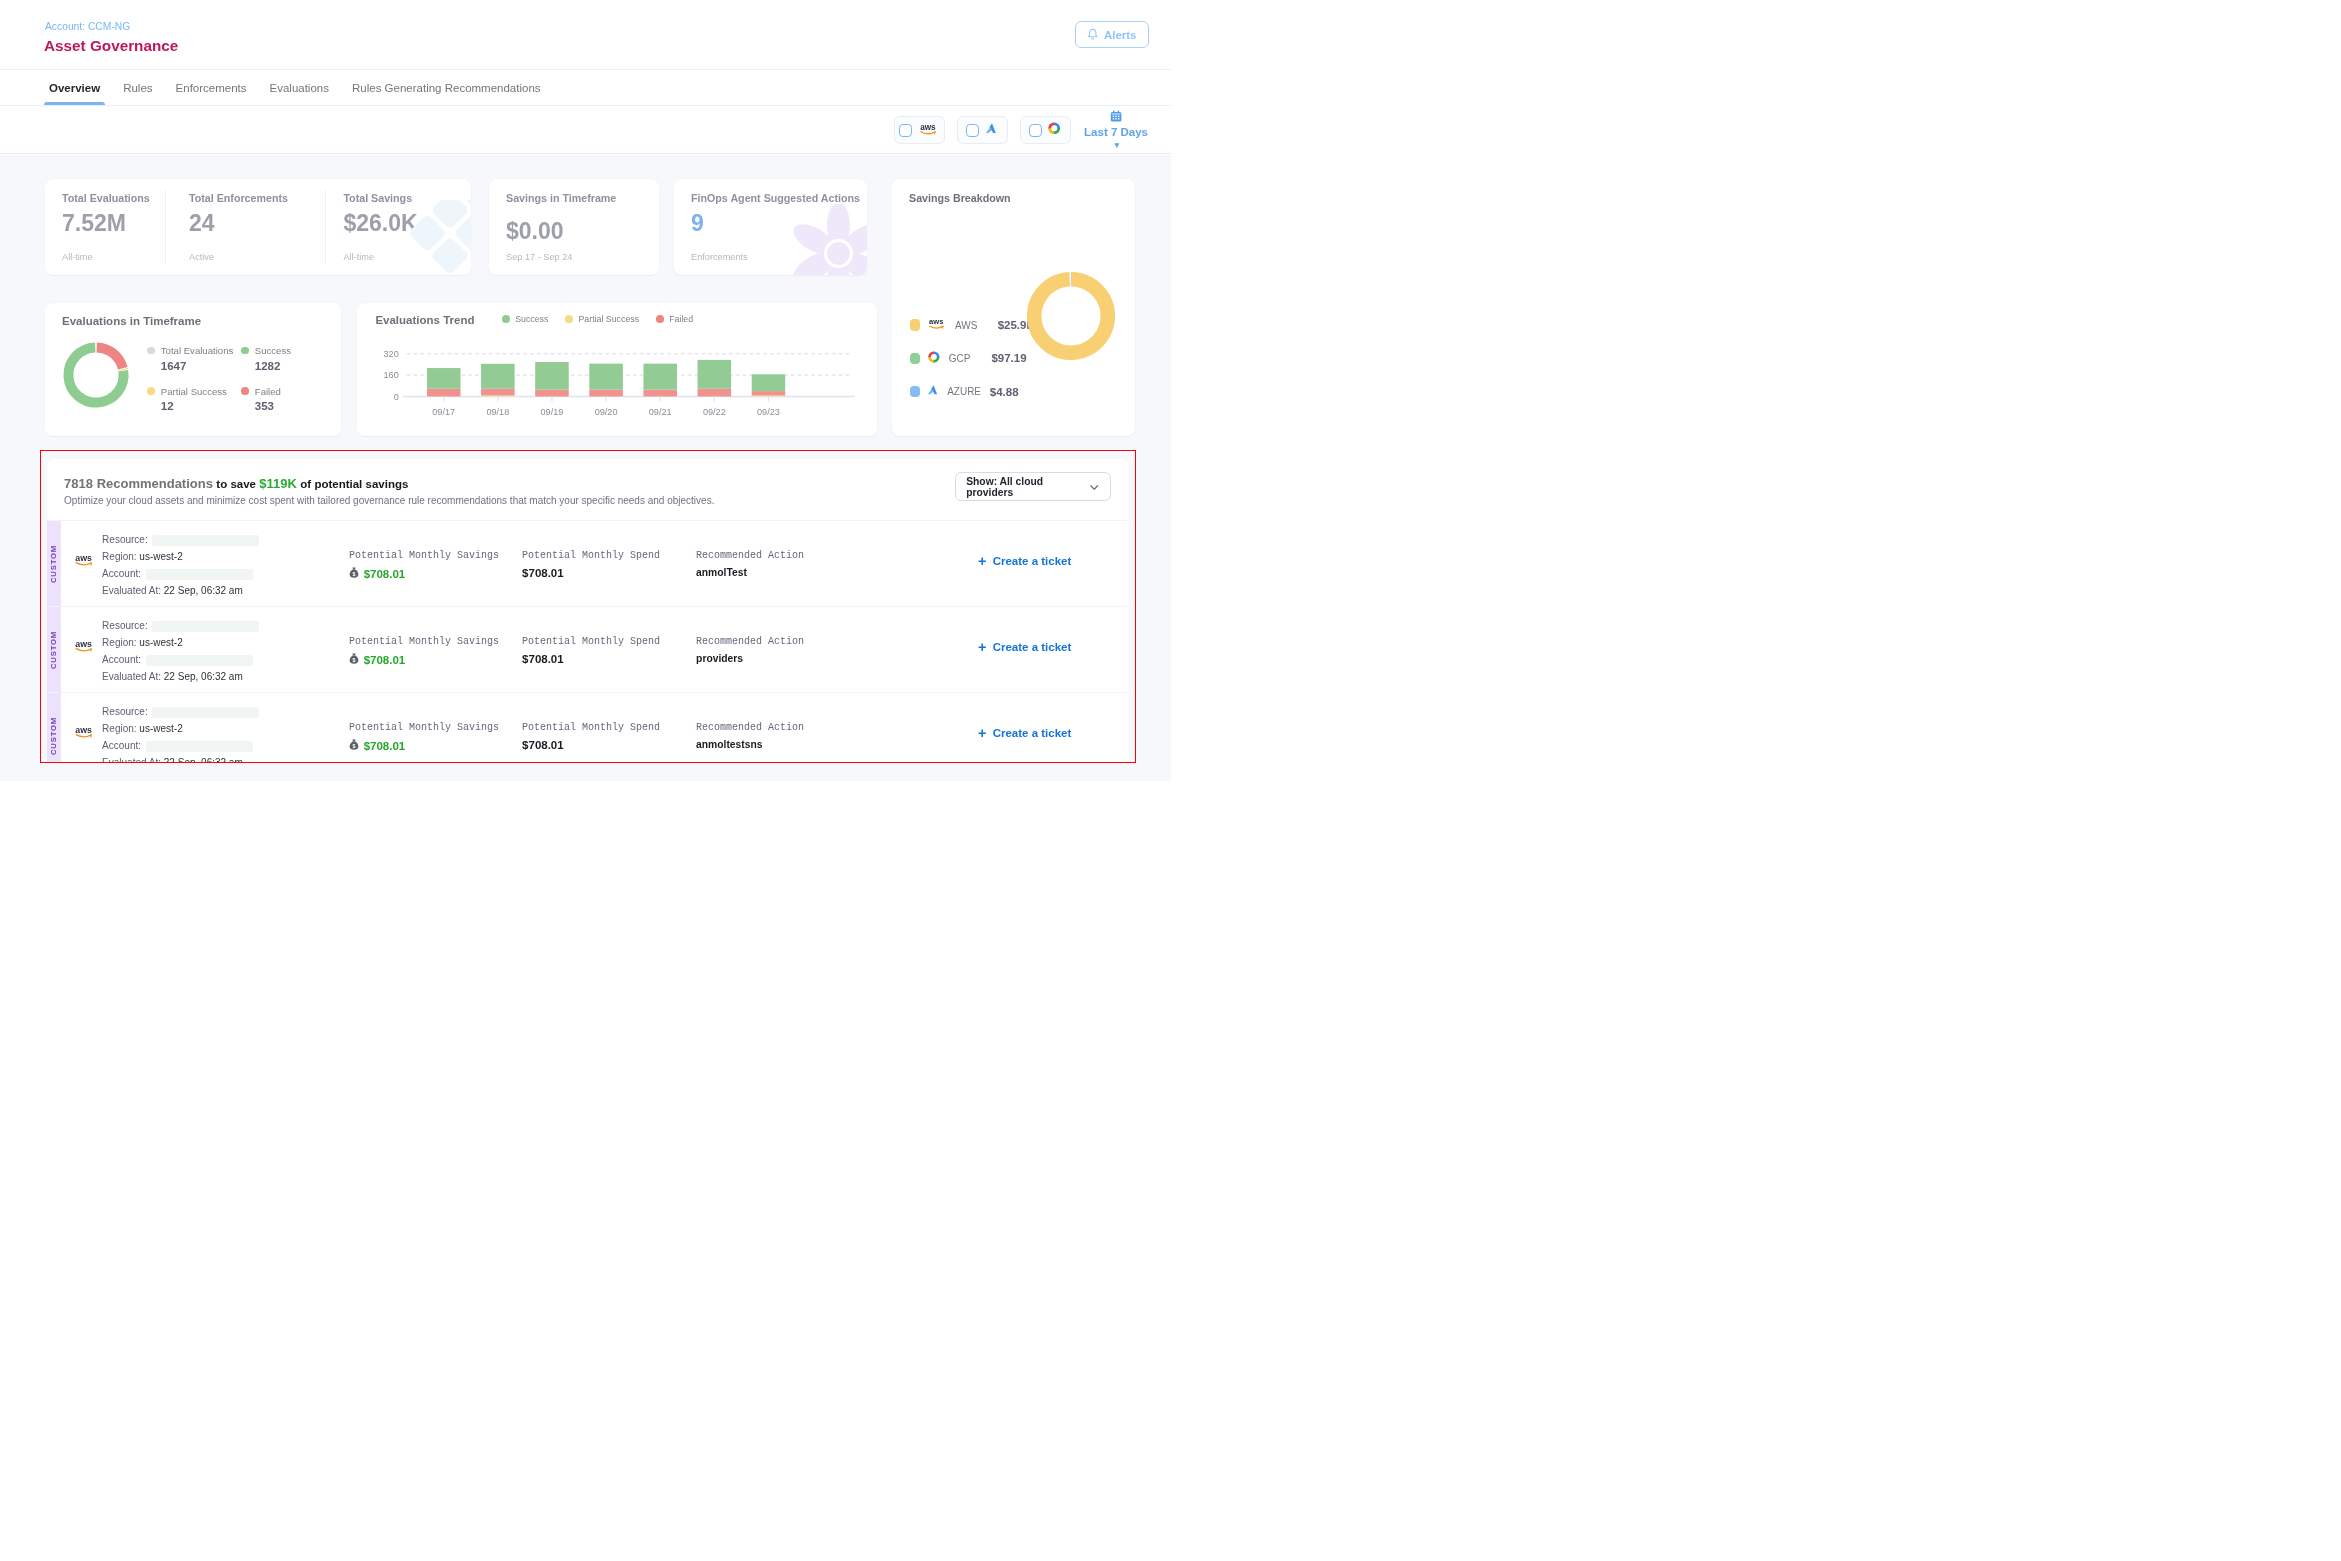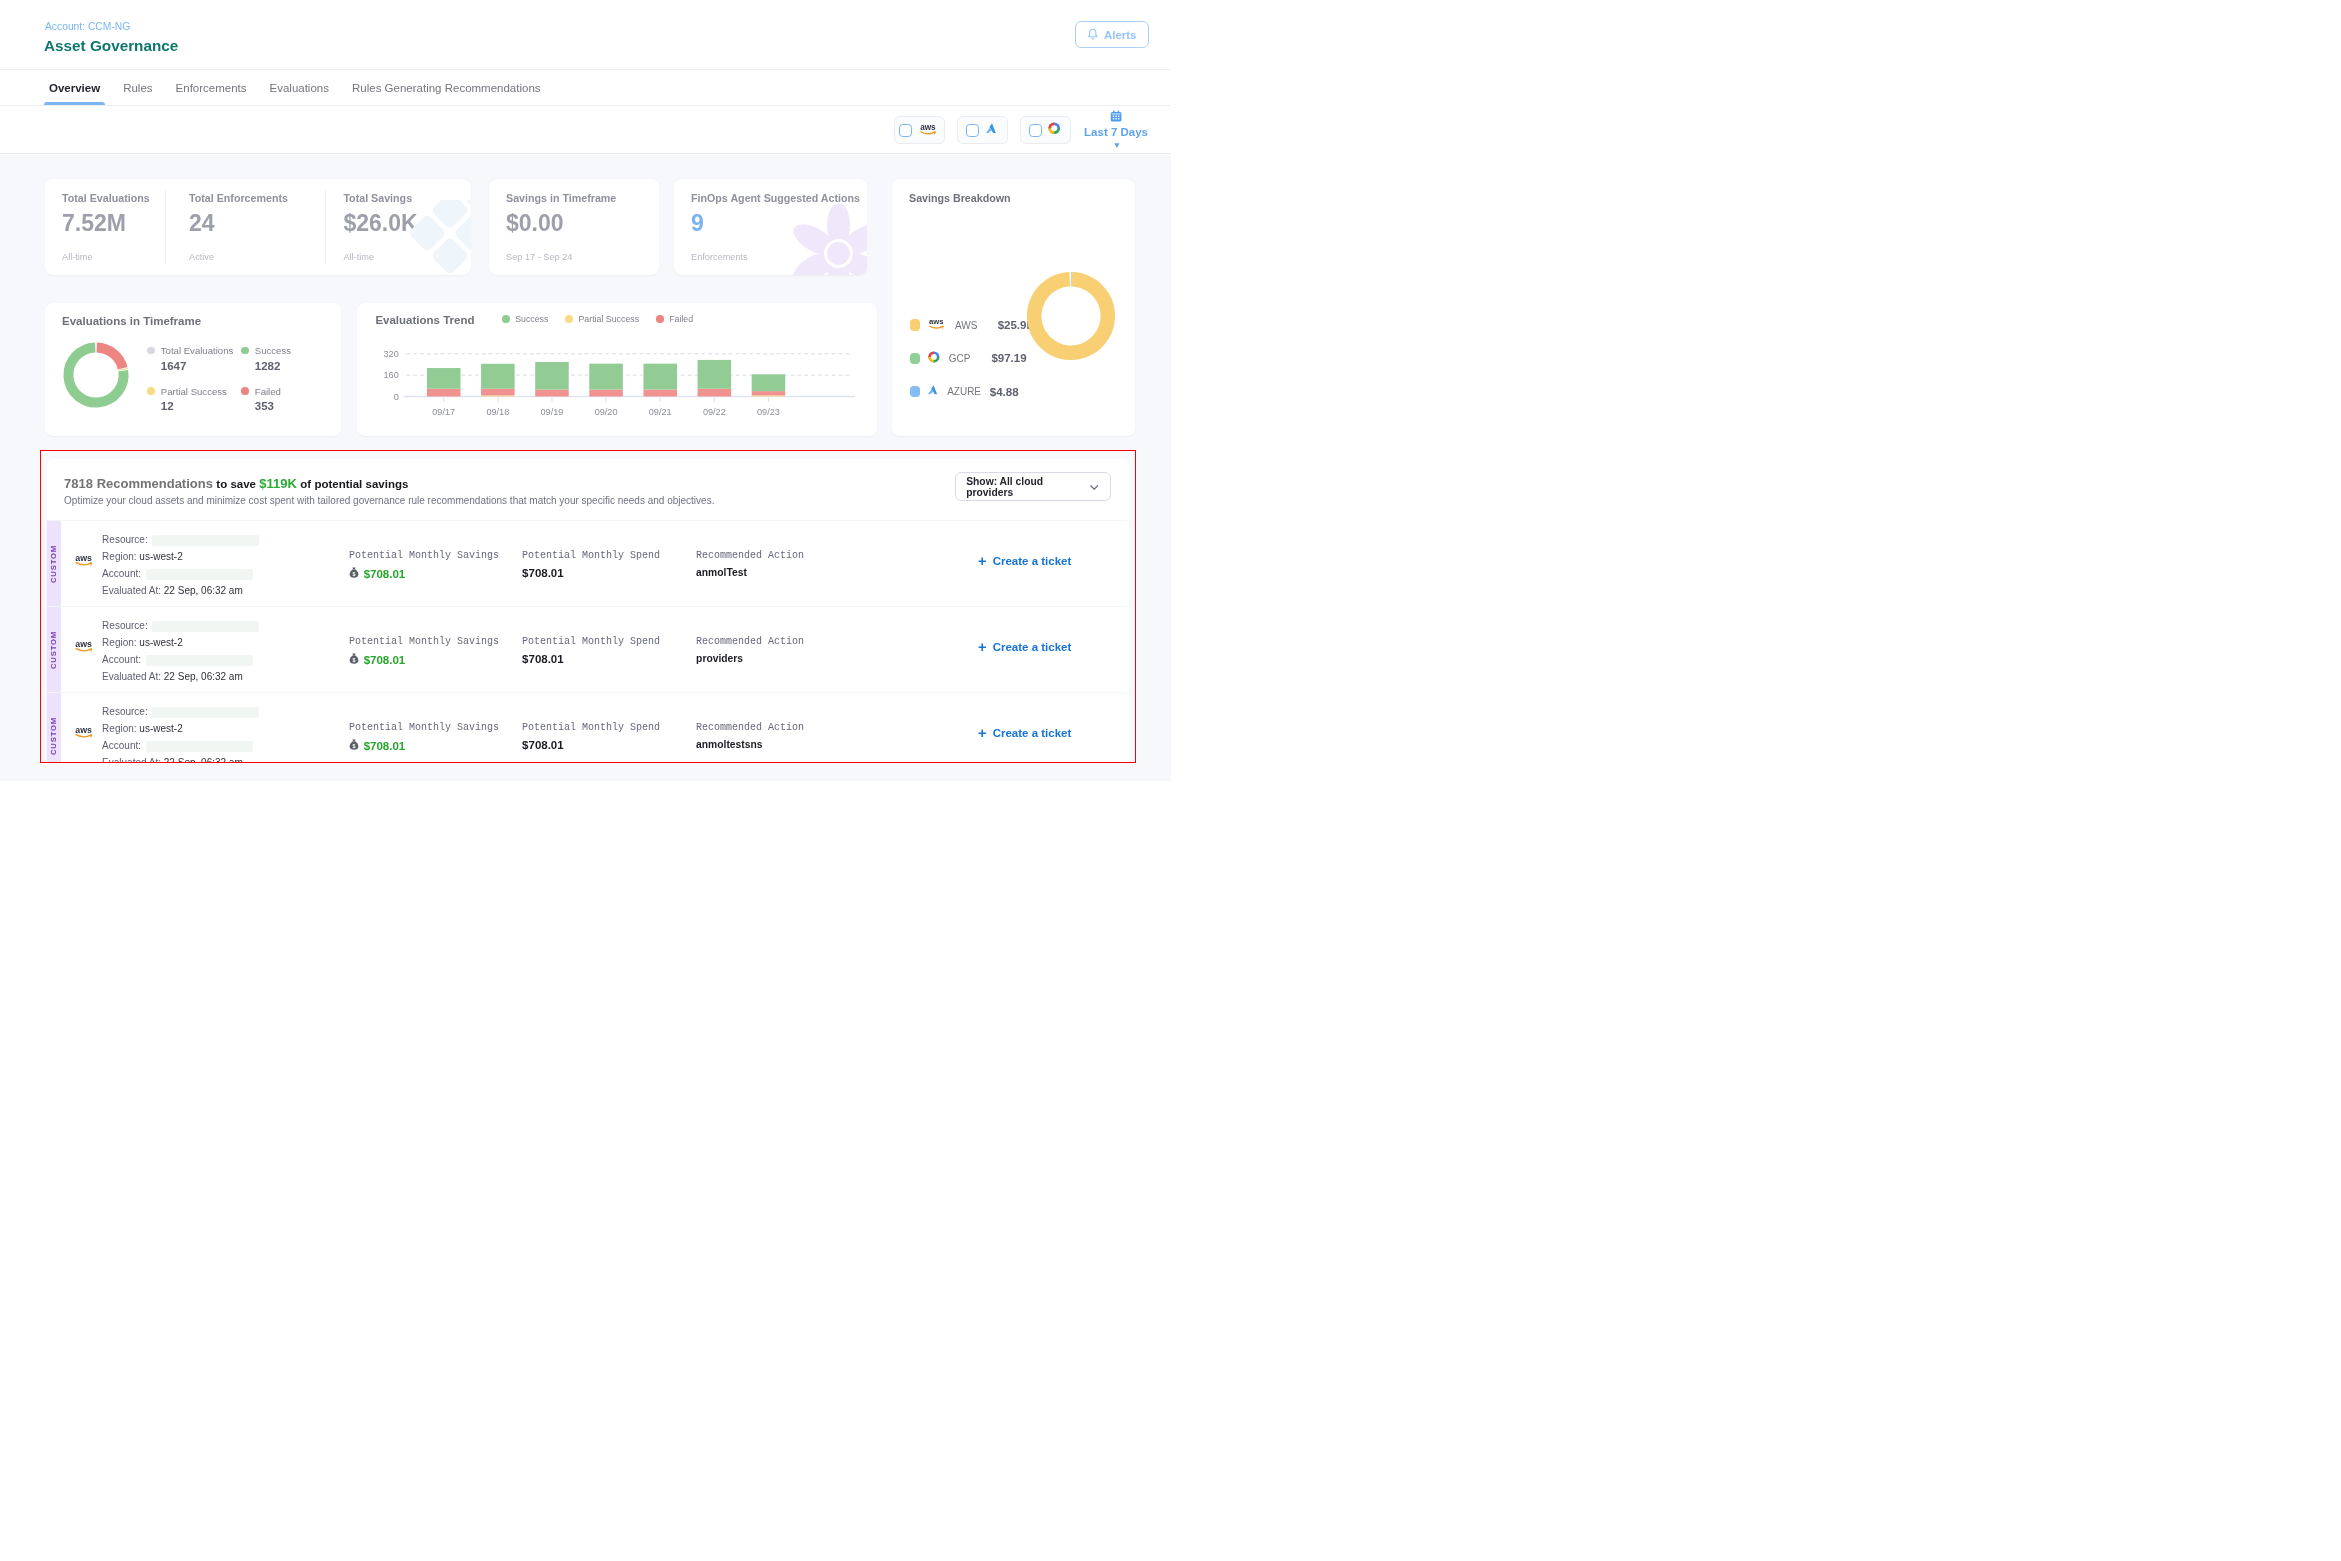--- a/index.html
+++ b/index.html
@@ -2,21 +2,21 @@
 <html style="font-size:12.2px"><head>
 <meta charset="utf-8">
 <style>
   * { margin:0; padding:0; box-sizing:border-box; }
   html,body { width:1171px; height:781px; background:#ffffff; font-family:"Liberation Sans", sans-serif; overflow:hidden; }
   .page { position:relative; width:1171px; height:781px; background:#fff; }
 
   
   .header { position:absolute; top:0; left:0; right:0; height:70px; background:#fff; border-bottom:0.8px solid #eceef2; }
   .account-link { position:absolute; left:45px; top:21.4px; font-size:10.3px; color:#7ab6f4; cursor:pointer; }
-  .page-title { position:absolute; left:44px; top:37px; font-size:15.3px; font-weight:bold; color:#0f766e; }
+  .page-title { position:absolute; left:44px; top:37px; font-size:15.3px; font-weight:bold; color:#be185d; }
   .alerts-btn { position:absolute; right:22px; top:21.4px; height:27px; padding:0 11.5px; border:1.2px solid #abd0f8; border-radius:6.1px; display:flex; align-items:center; gap:5.4px; color:#93c3f7; font-size:11.5px; font-weight:bold; background:#fff; cursor:pointer; }
 
   
   .tabs-bar { position:absolute; top:70px; left:0; right:0; height:36px; background:#fff; border-bottom:0.8px solid #eceef2; }
   .tabs { position:absolute; left:49px; top:0; height:100%; display:flex; gap:23px; align-items:center; }
   .tab { position:relative; height:100%; display:flex; align-items:center; font-size:11.5px; color:#74757d; cursor:pointer; }
   .tab.active { color:#25262c; font-weight:bold; }
   .tab.active::after { content:""; position:absolute; left:-4.6px; right:-4.6px; bottom:0; height:3.1px; background:#7cb5f3; border-radius:3.1px 3.1px 0 0; }
 
   
@@ -183,21 +183,21 @@
               <rect x="22" y="38" width="36" height="36" rx="7"></rect>
               <rect x="64" y="38" width="36" height="36" rx="7"></rect>
               <rect x="43" y="-46" width="36" height="36" rx="7"></rect>
             </g>
           </svg>
       </div>
     </div>
 
     <div class="card" style="left:489px; top:24px; width:170px; height:96px;">
       <div class="stat-label" style="left:17px; position:absolute;">Savings in Timeframe</div>
-      <div class="stat-value" style="left:17px; position:absolute;">$0.00</div>
+      <div class="stat-value" style="left:17px; position:absolute;margin-top:8px;">$0.00</div>
       <div class="stat-sub" style="left:17px; position:absolute;">Sep 17 - Sep 24</div>
     </div>
 
     <div class="card" style="left:674px; top:24px; width:193px; height:96px;">
       <div class="stat-label" style="left:17px; position:absolute;">FinOps Agent Suggested Actions</div>
       <div class="stat-value blue" style="left:17px; position:absolute;">9</div>
       <div class="stat-sub" style="left:17px; position:absolute;">Enforcements</div>
       <div class="watermark" style="right:-21.4px; bottom:-31px;">
         <svg width="99" height="99" viewBox="0 0 130 130">
             <g fill="#efe7fa">

